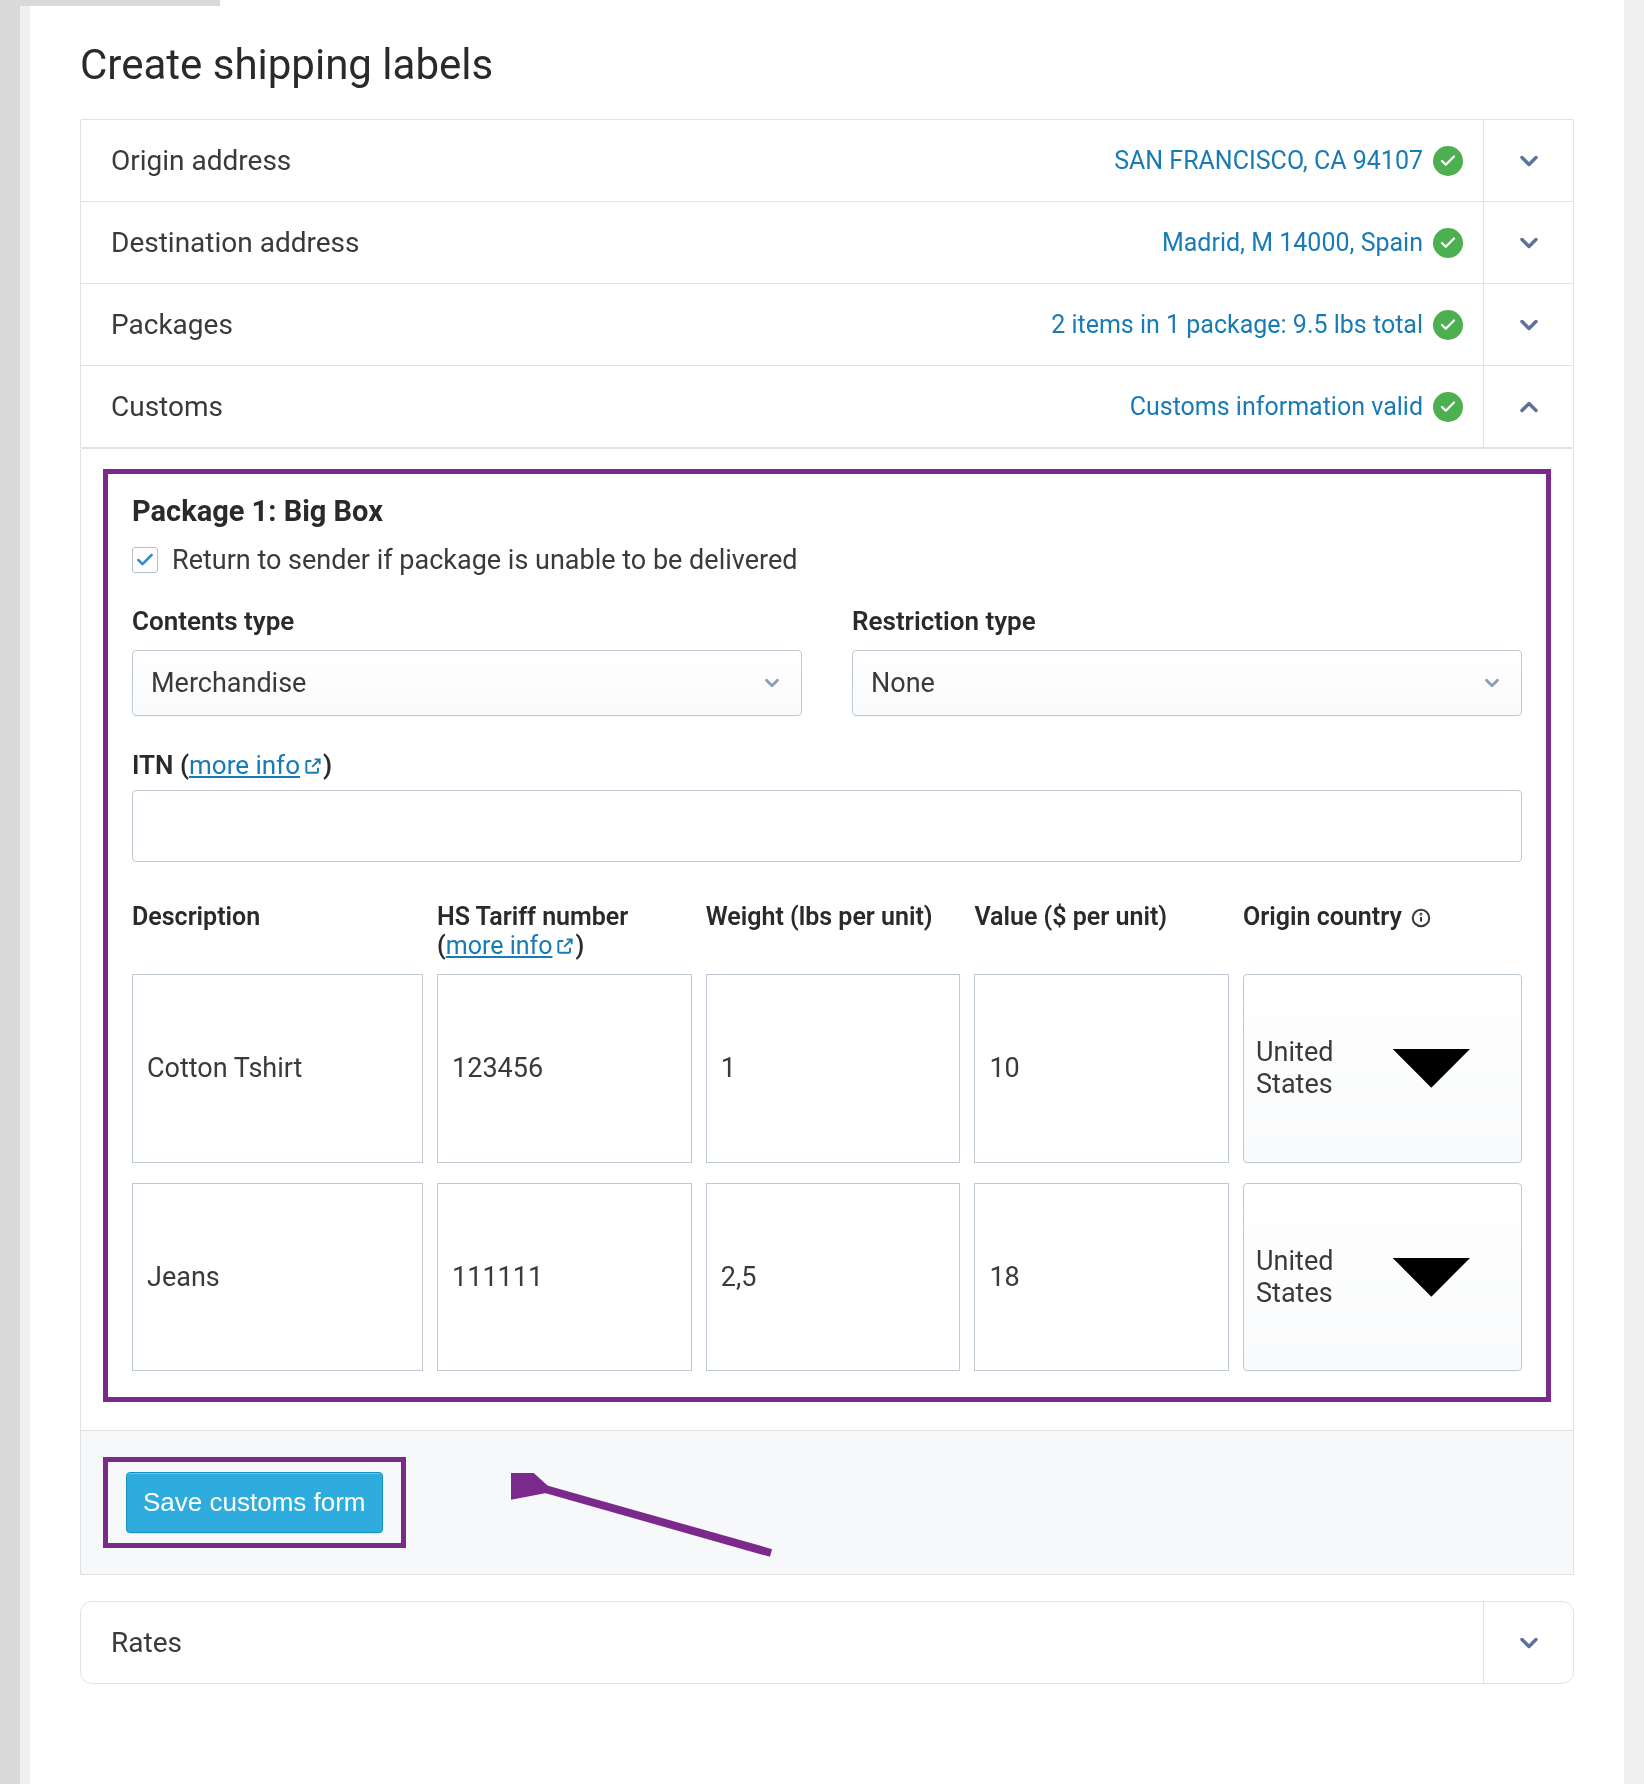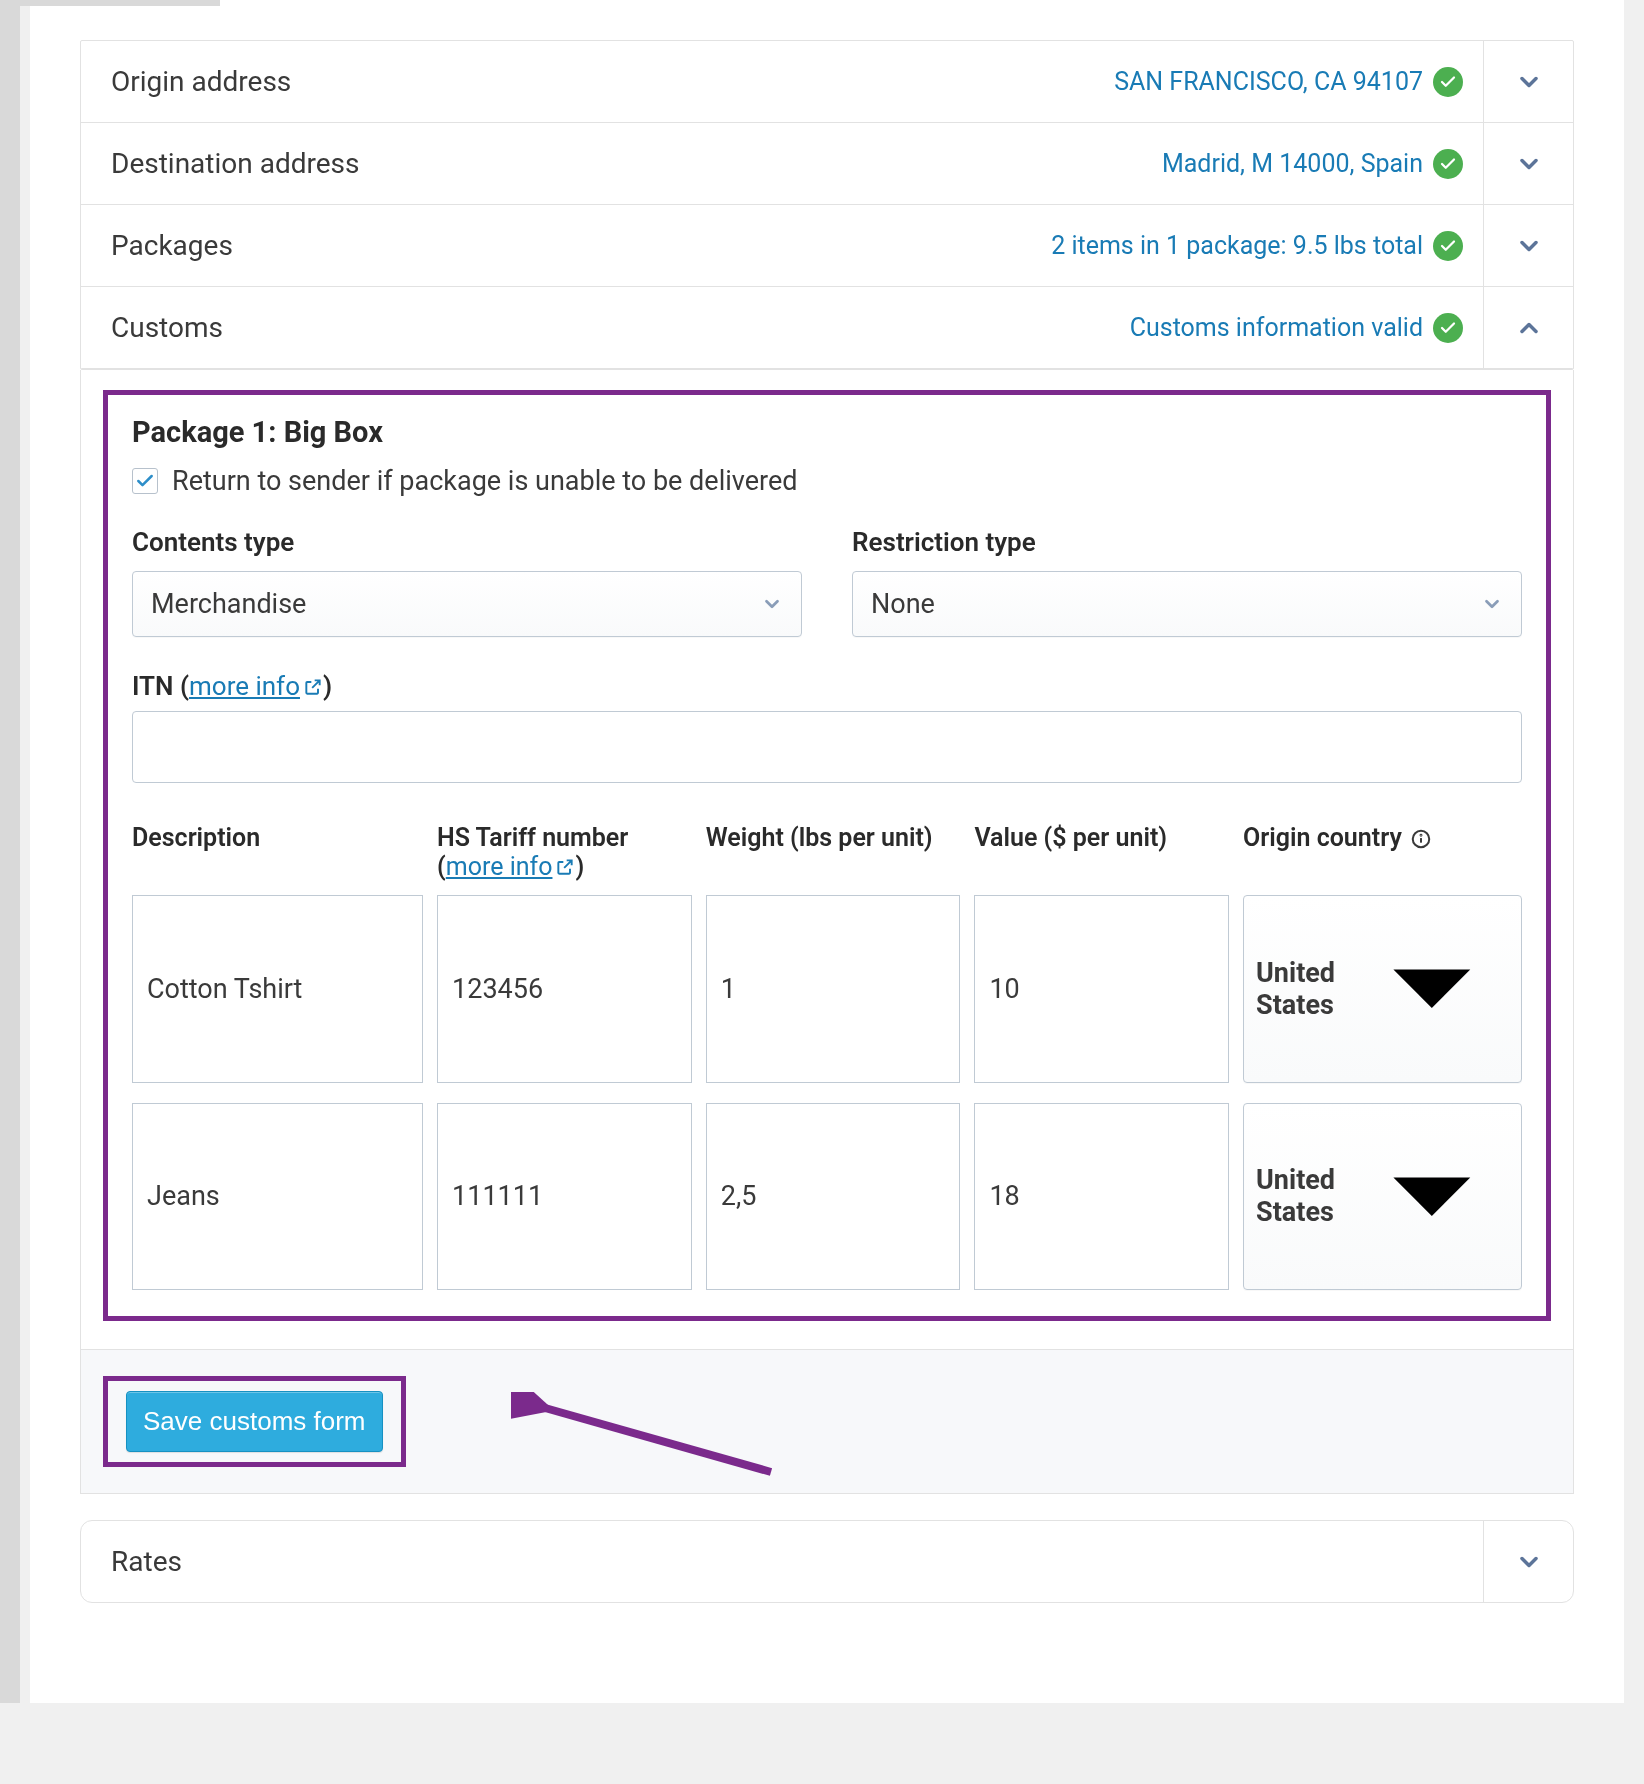--- a/index.html
+++ b/index.html
@@ -195,21 +195,20 @@
       border: 1px solid #c0cad4;
       font-size: 27px;
       color: #3a3a3a;
       padding: 16px 12px;
       border-radius: 4px;
       display: flex;
       align-items: center;
       justify-content: space-between;
       box-shadow: 0 1px 1px rgba(0,0,0,0.03);
       cursor: pointer;
-      font-weight: bold;
     }
     .footer-bar {
       border: 1px solid #e2e2e2;
       border-top: none;
       background: #f7f8fa;
       padding: 26px 22px 26px 22px;
       position: relative;
     }
     .save-btn-wrap {
       display: inline-block;
@@ -246,20 +245,21 @@
     html,body{position:relative;}
   </style>
 </head>
 <body>
 
 <div class="left-gutter"></div>
 <div class="top-gutter"></div>
 
 <div class="app-wrapper">
 
+  <h1 class="page-title">Create shipping labels</h1>
 
   <div class="accordion">
 
     <div class="accordion-row">
       <span class="accordion-label">Origin address</span>
       <span class="accordion-summary">SAN FRANCISCO, CA  94107</span>
       <span class="check-icon">
         <svg viewBox="0 0 24 24">
             <path d="M20 6L9 17l-5-5" stroke="white" stroke-width="3" fill="none" stroke-linecap="round" stroke-linejoin="round"></path>
           </svg>

